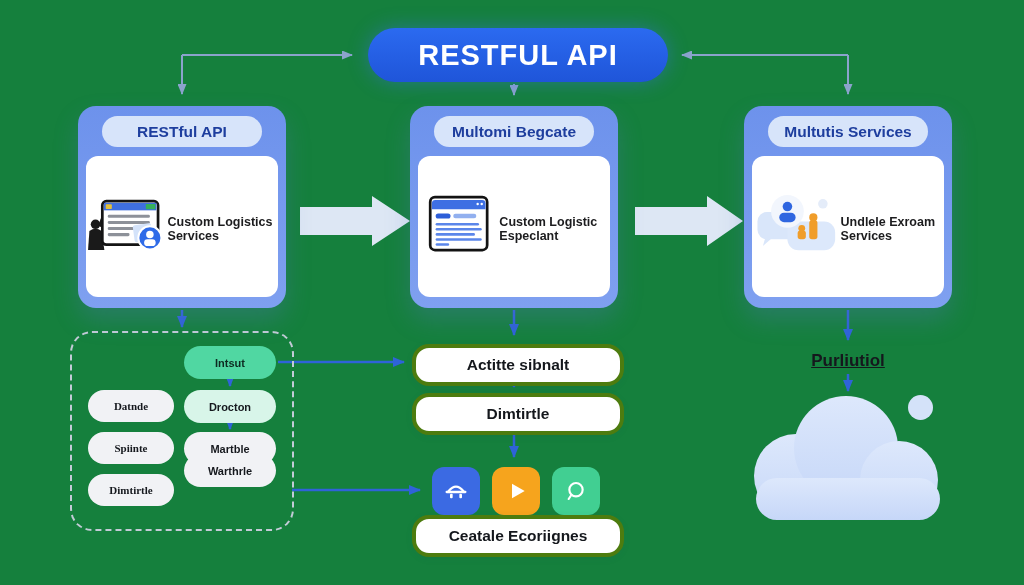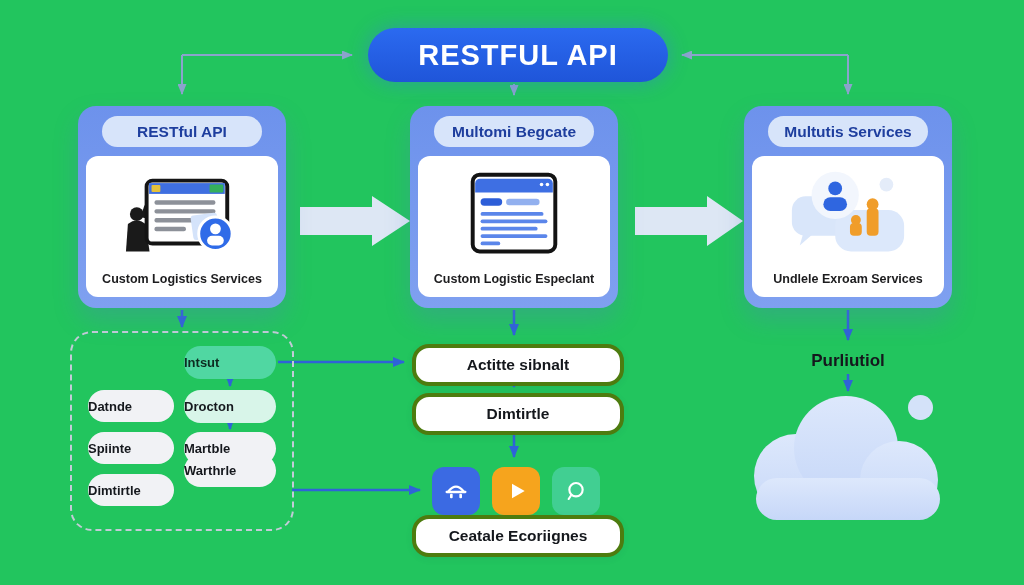--- a/index.html
+++ b/index.html
@@ -1,60 +1,60 @@
 <!DOCTYPE html>
 <html><head>
 <meta charset="utf-8">
 <style>
   html,body{margin:0;padding:0;background:#fff;}
-  .canvas{position:relative;width:1024px;height:585px;background:#22c55e;overflow:hidden;
+  .canvas{position:relative;width:1024px;height:585px;background:#15803d;overflow:hidden;
           font-family:"Liberation Sans",sans-serif;}
   svg.overlay{position:absolute;left:0;top:0;width:1024px;height:585px;pointer-events:none;}
 
   
   .banner{position:absolute;left:368px;top:28px;width:300px;height:54px;border-radius:27px;
           background:linear-gradient(180deg,#2b6af0,#1f55d9);display:flex;align-items:center;justify-content:center;
           box-shadow:0 0 20px rgba(59,110,240,.45);z-index:3;}
   .banner span{color:#fff;font-size:29px;font-weight:bold;letter-spacing:1px;}
 
   
   .card{position:absolute;top:106px;width:208px;height:202px;border-radius:18px;
         background:linear-gradient(180deg,#6d92ec,#7fa0f0);box-shadow:0 12px 24px rgba(90,120,200,.28);z-index:2;}
   .card-l{left:78px;} .card-m{left:410px;} .card-r{left:744px;}
   .card-header{position:absolute;left:24px;right:24px;top:10px;height:31px;border-radius:16px;
         background:#d7e4fa;display:flex;align-items:center;justify-content:center;}
   .card-header span{color:#1e3e9e;font-size:15.5px;font-weight:bold;}
   .card-body{position:absolute;left:8px;right:8px;top:50px;bottom:11px;background:#fff;border-radius:12px;
-        display:flex;flex-direction:column;align-items:center;justify-content:center;}
+        display:flex;flex-direction:row;align-items:center;justify-content:center;}
   .card-caption{font-size:12.5px;font-weight:600;color:#1c1c1e;margin-top:4px;}
 
   
   .dashed-box{position:absolute;left:70px;top:331px;width:220px;height:196px;border:2px dashed #c3cbd7;
         border-radius:22px;z-index:1;}
-  .pill{position:absolute;display:flex;align-items:center;justify-content:flex-start;border-radius:17px;
-        font-size:13px;font-weight:bold;color:#15181d;z-index:2;}
+  .pill{position:absolute;display:flex;align-items:center;justify-content:center;border-radius:17px;
+        font-size:11px;font-weight:bold;color:#15181d;z-index:2;}
   .pill-gray{background:#f1f2f5;}
   .pill-green{background:#50d7a2;color:#0d2b21;}
   .pill-mint{background:#d8f5e9;}
-  .lp{left:88px;width:86px;height:32px;}
+  .lp{left:88px;width:86px;height:32px;font-family:Liberation Serif, serif;}
   .rp{left:184px;width:92px;height:33px;}
 
   
   .mpill{position:absolute;left:412px;width:204px;height:34px;background:#fff;border:4px solid #4d7c0f;
         border-radius:17px;box-shadow:0 2px 7px rgba(40,60,100,.08);display:flex;align-items:center;justify-content:center;
         font-size:15.5px;font-weight:bold;color:#14171c;z-index:2;}
   .app-icon{position:absolute;top:467px;width:48px;height:48px;border-radius:12px;display:flex;
         align-items:center;justify-content:center;z-index:2;}
   .icon-blue{left:432px;background:#3b6ae3;}
   .icon-orange{left:492px;background:#f6a41d;}
   .icon-green{left:552px;background:#41cf92;}
 
   
   .pur-label{position:absolute;left:768px;top:351px;width:160px;text-align:center;
-        font-size:17px;font-weight:bold;color:#15181d;z-index:2;}
+        font-size:17px;font-weight:bold;color:#15181d;z-index:2;text-decoration:underline;}
   .cloud-wrap{position:absolute;left:746px;top:392px;z-index:1;}
   .cloud-dot{position:absolute;left:908px;top:395px;width:25px;height:25px;border-radius:50%;
         background:#d4e2f9;z-index:1;}
 </style>
 </head>
 <body>
 
 <div class="canvas">
 
   <svg class="overlay">

